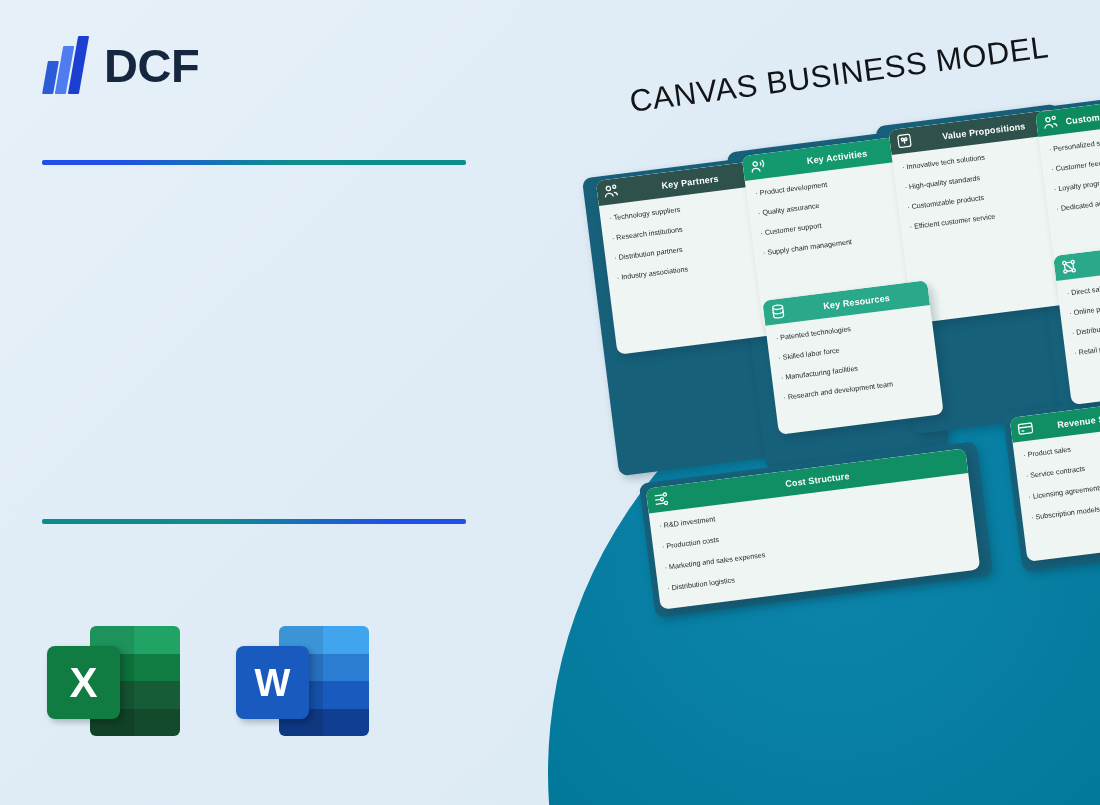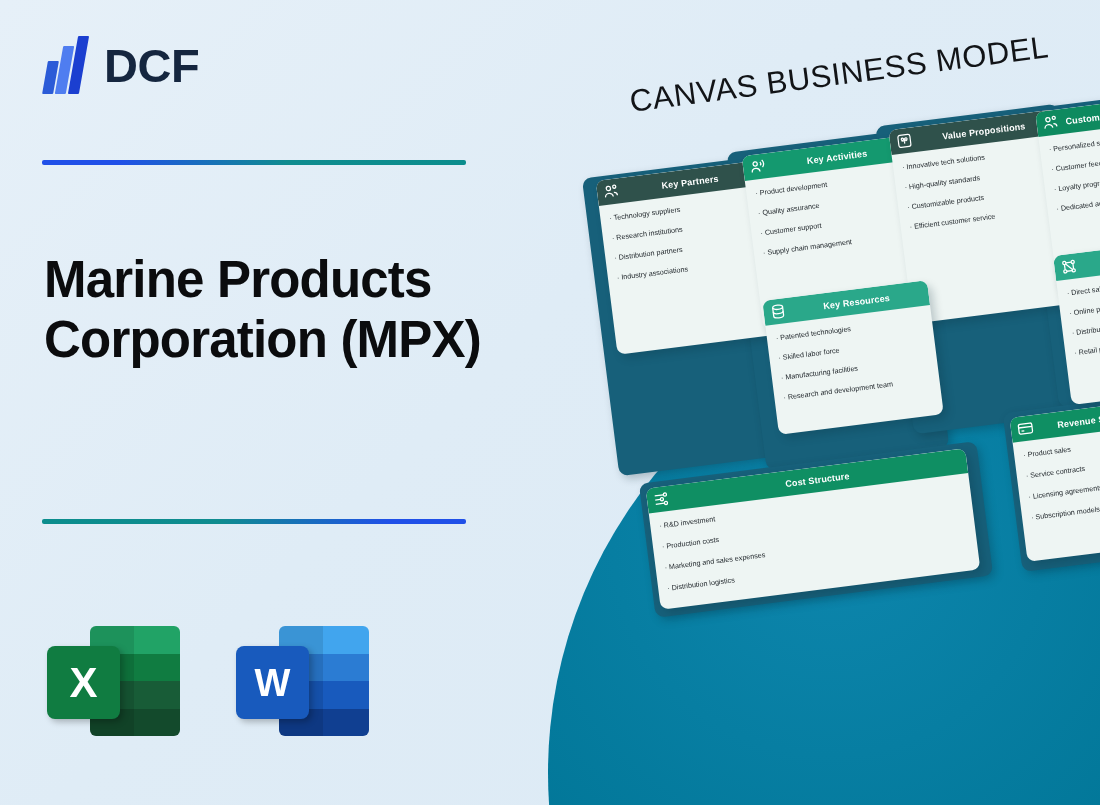--- a/index.html
+++ b/index.html
@@ -22,20 +22,21 @@
     width: 940px; height: 940px;
     border-radius: 50%;
     background: radial-gradient(circle at 30% 25%, #0d86ad 0%, #017697 45%, #02708e 75%, #016881 100%);
   }
 
   
   #left-panel {
     position: absolute;
     left: 0; top: 0; width: 540px; height: 805px;
     z-index: 5;
+    text-align: right;
   }
 
   
   #logo-row {
     position: absolute; left: 44px; top: 36px;
     display: flex; align-items: center; gap: 14px;
   }
   #logo-mark { position: relative; width: 46px; height: 58px; }
   #logo-mark .bar {
     position: absolute; bottom: 0;
@@ -219,21 +220,20 @@
     <div id="logo-mark">
       <span class="bar b1"></span>
       <span class="bar b2"></span>
       <span class="bar b3"></span>
     </div>
     <div id="logo-text">DCF</div>
   </div>
 
   <div class="divider" id="divider-top"></div>
 
-  <h1 id="page-title">Marine Products Corporation (MPX)</h1>
 
   <div class="divider" id="divider-bottom"></div>
 
   <div id="office-icons">
 
     <div class="office-icon xl">
       <div class="doc-sheet">
         <span class="band band1"></span>
         <span class="band band2"></span>
         <span class="band band3"></span>

